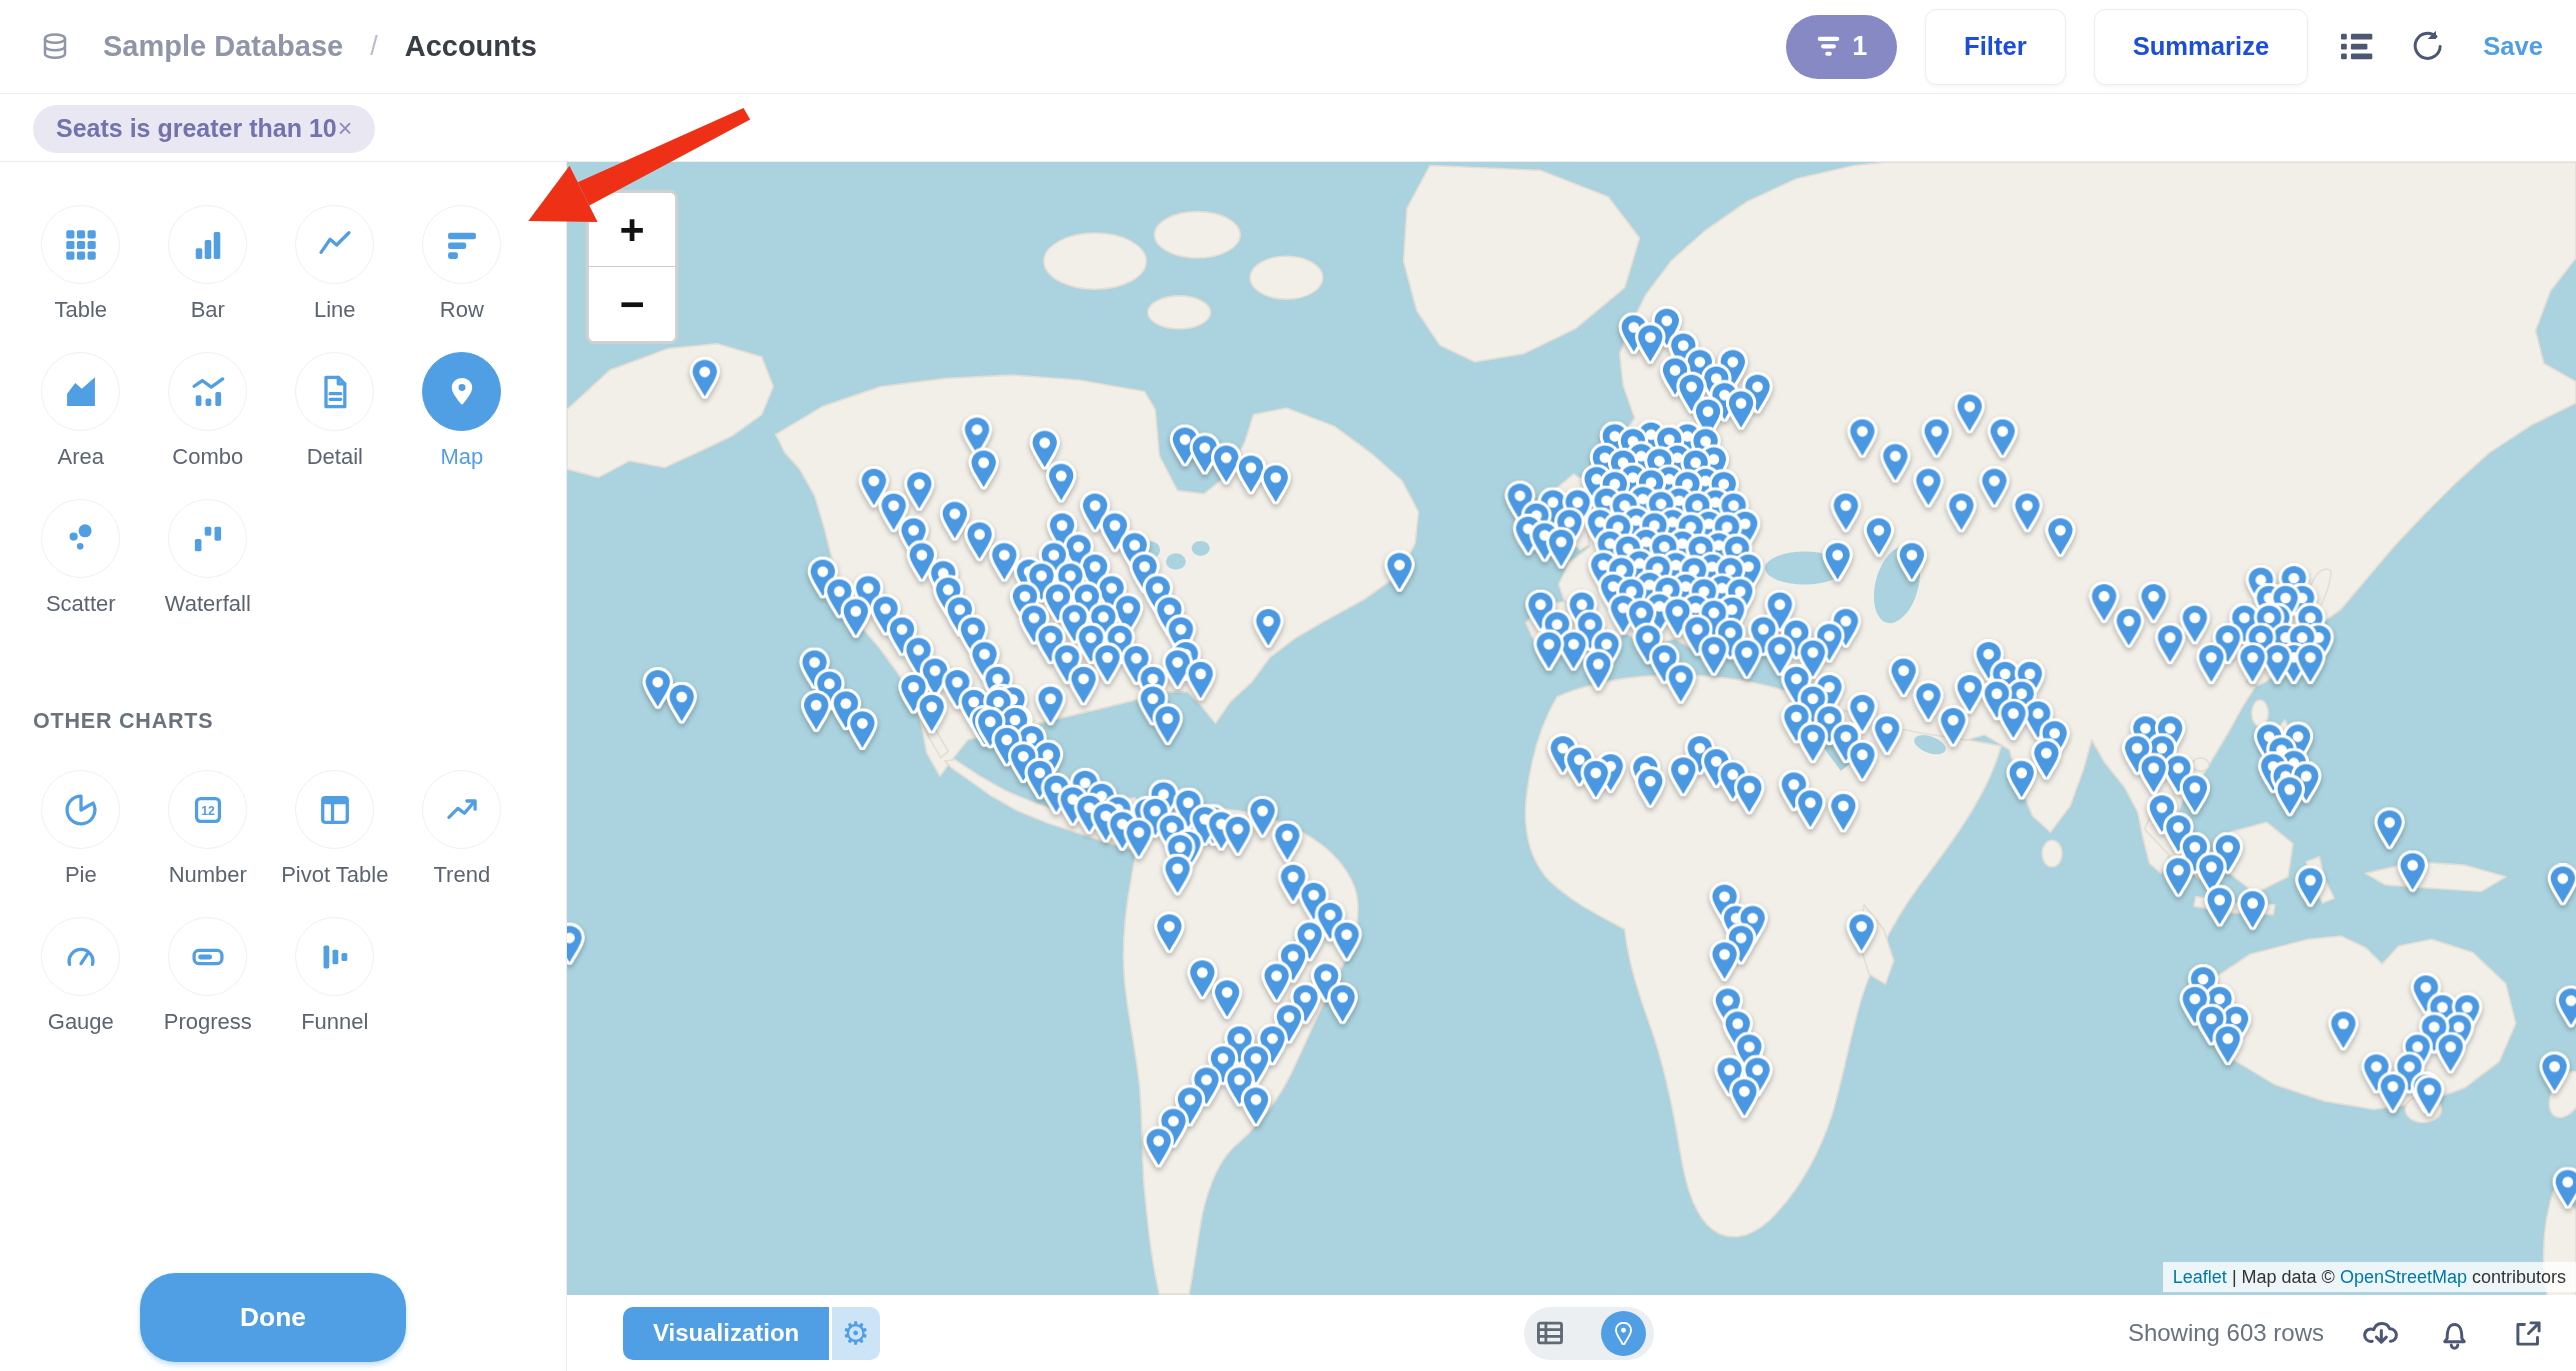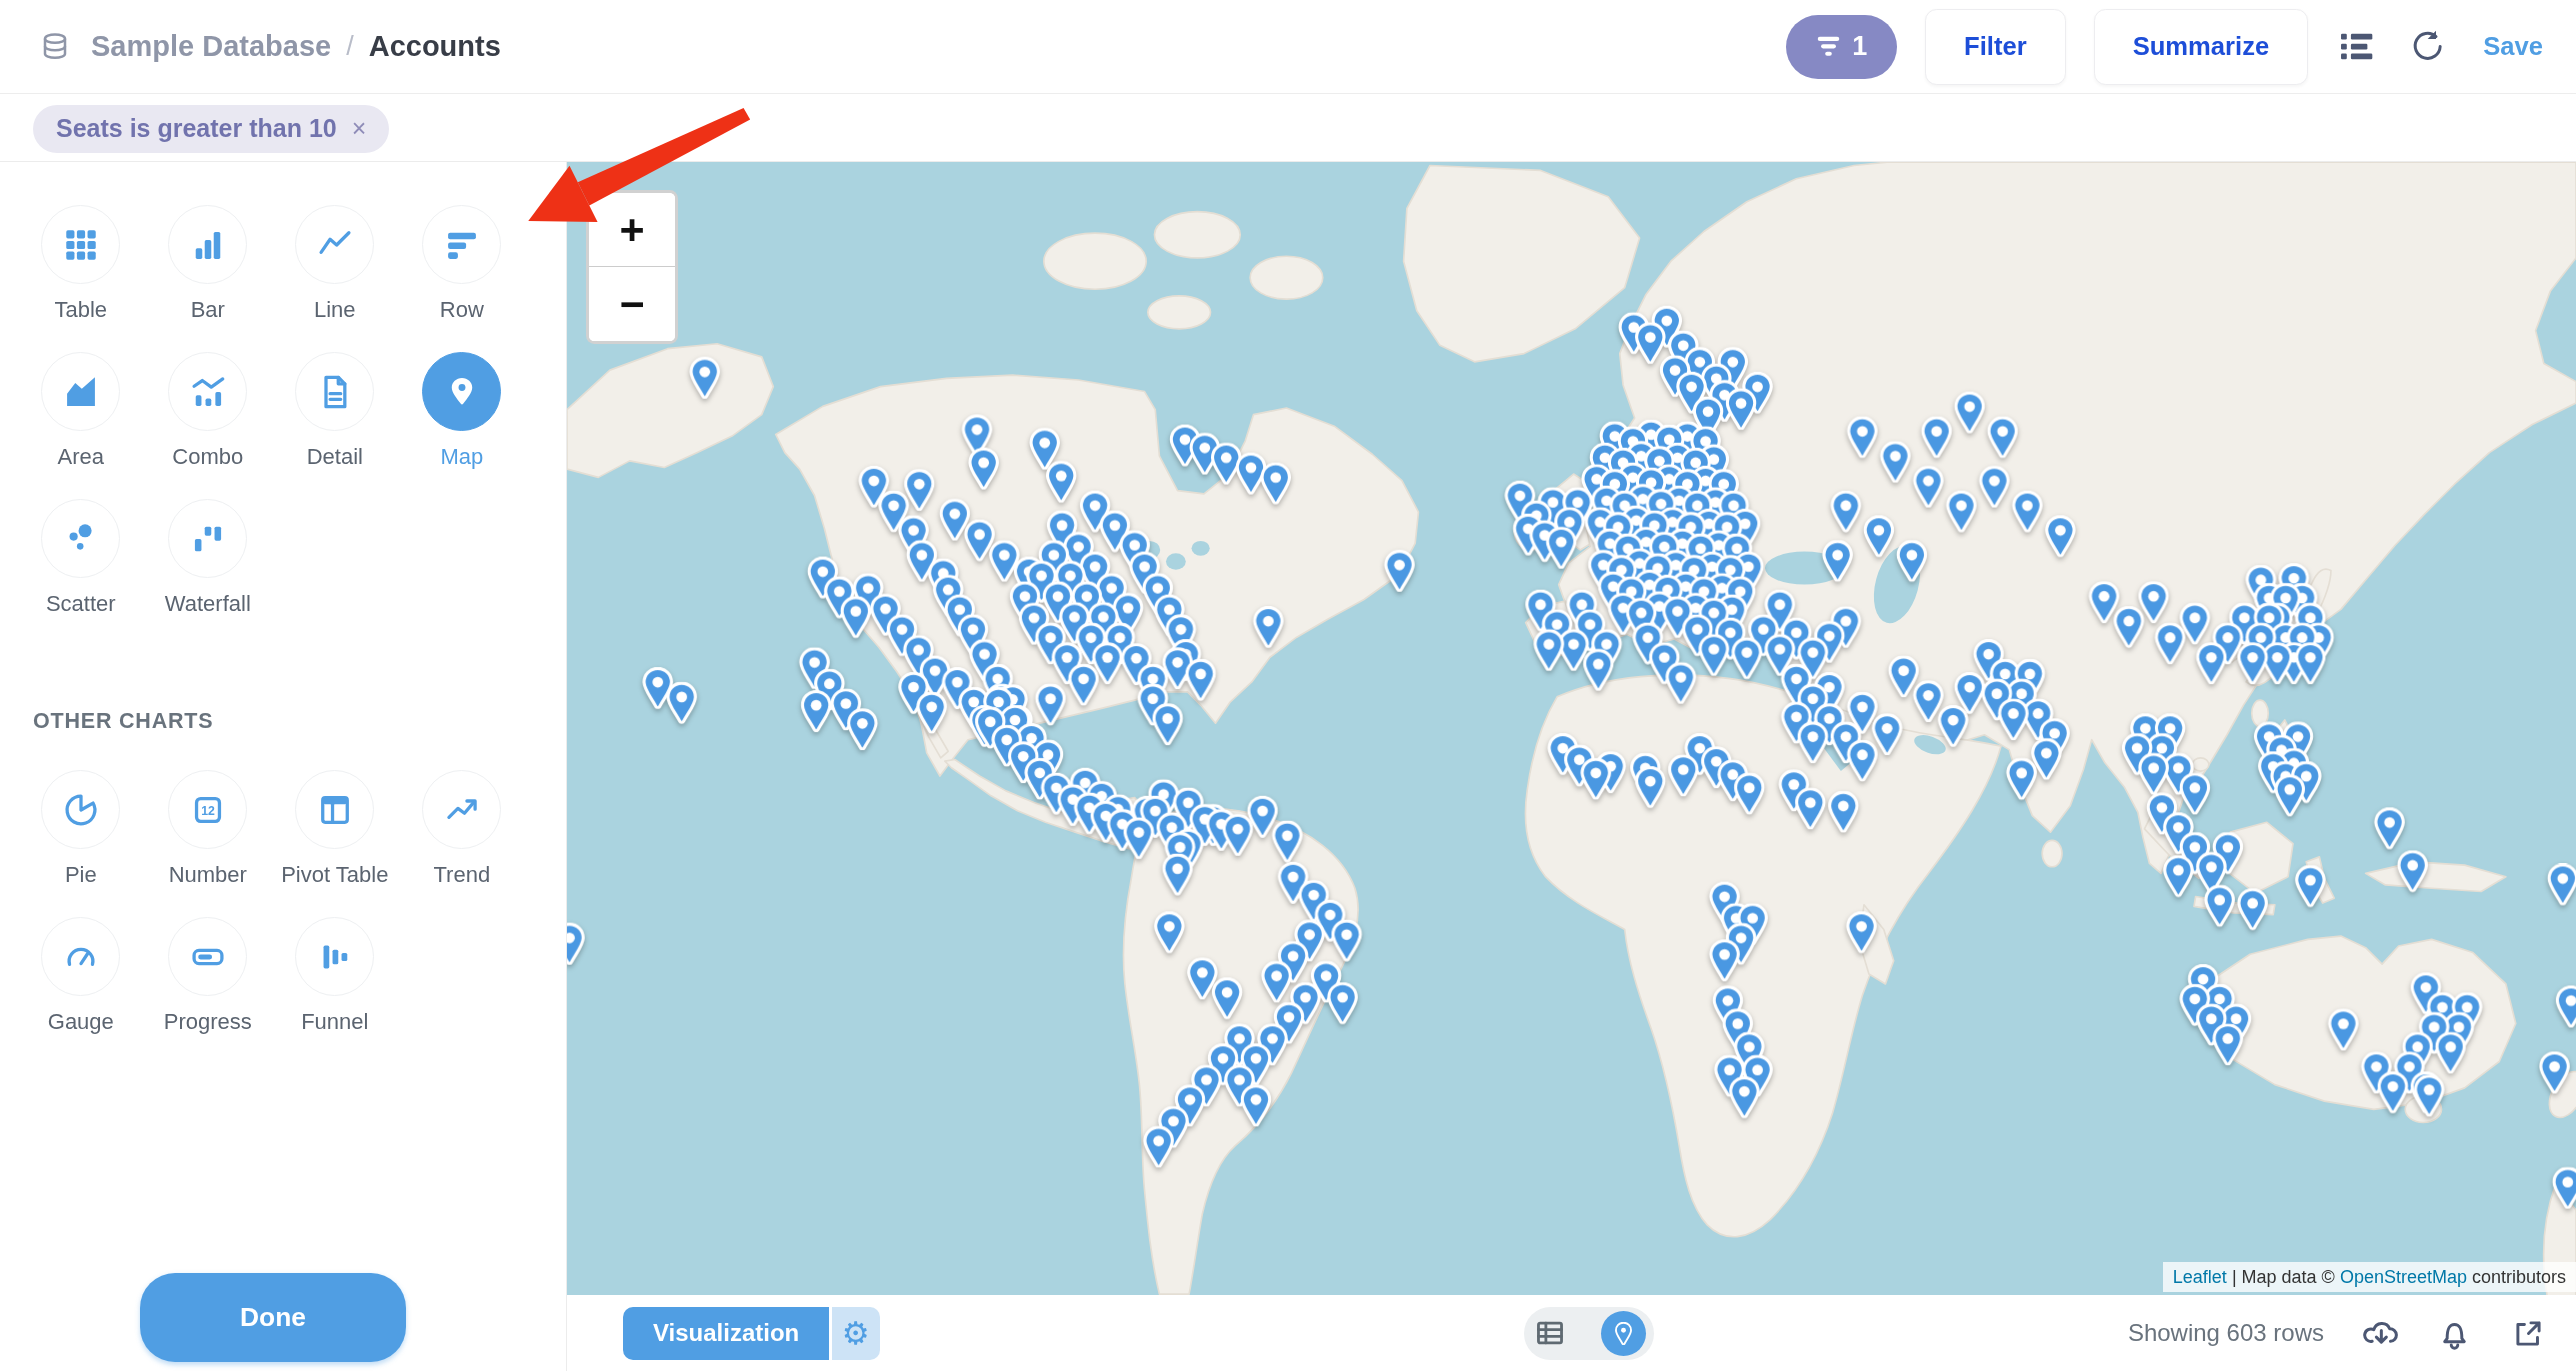--- a/index.html
+++ b/index.html
@@ -8,21 +8,21 @@
     font-family:"Liberation Sans","DejaVu Sans",sans-serif;
     background:#fff;color:#4c5773;
   }
   
   .header{
     position:absolute;left:0;top:0;width:2576px;height:94px;
     background:#fff;border-bottom:1.7px solid #ededed;
     display:flex;align-items:center;justify-content:space-between;
     box-sizing:border-box;padding:0 33px;z-index:5;
   }
-  .crumbs{display:flex;align-items:center;gap:15px;}
+  .crumbs{display:flex;align-items:center;gap:27px;}
   .crumb-db{font-size:29px;font-weight:bold;color:#8f96a8;}
   .crumb-sep{font-size:27px;color:#b9bdc9;}
   .crumb-table{font-size:29px;font-weight:bold;color:#383d47;}
   .header-right{display:flex;align-items:center;gap:28px;}
   .filter-pill{
     height:64px;min-width:111px;border-radius:33px;background:#8689c4;
     display:flex;align-items:center;justify-content:center;gap:11.6px;
     color:#fff;font-size:27px;font-weight:bold;cursor:pointer;padding:0 21.5px;box-sizing:border-box;
   }
   .hbtn{
@@ -32,21 +32,21 @@
   }
   .hicon{width:43px;height:43px;display:flex;align-items:center;justify-content:center;cursor:pointer;}
   .save-link{font-size:25.6px;font-weight:bold;color:#509ee3;cursor:pointer;margin-left:5px;}
   
   .filter-row{
     position:absolute;left:0;top:96px;width:2576px;height:66px;background:#fff;
     border-bottom:1.7px solid #ececec;display:flex;align-items:center;box-sizing:border-box;padding:0 33px;z-index:4;
   }
   .chip{
     height:48px;border-radius:24px;background:#e9e8f2;display:inline-flex;align-items:center;
-    padding:0 23px;gap:15px;cursor:pointer;
+    padding:0 23px;gap:1px;cursor:pointer;
   }
   .chip-label{font-size:25px;font-weight:bold;color:#7173ad;}
   .chip-x{font-size:25px;color:#8f8cb8;cursor:pointer;}
   
   .sidebar{
     position:absolute;left:0;top:162px;width:567px;height:1210px;background:#fff;
     border-right:0.8px solid #ececec;box-sizing:border-box;z-index:3;
   }
   .chart-grid{
     display:grid;grid-template-columns:repeat(4,127px);grid-auto-rows:147px;

